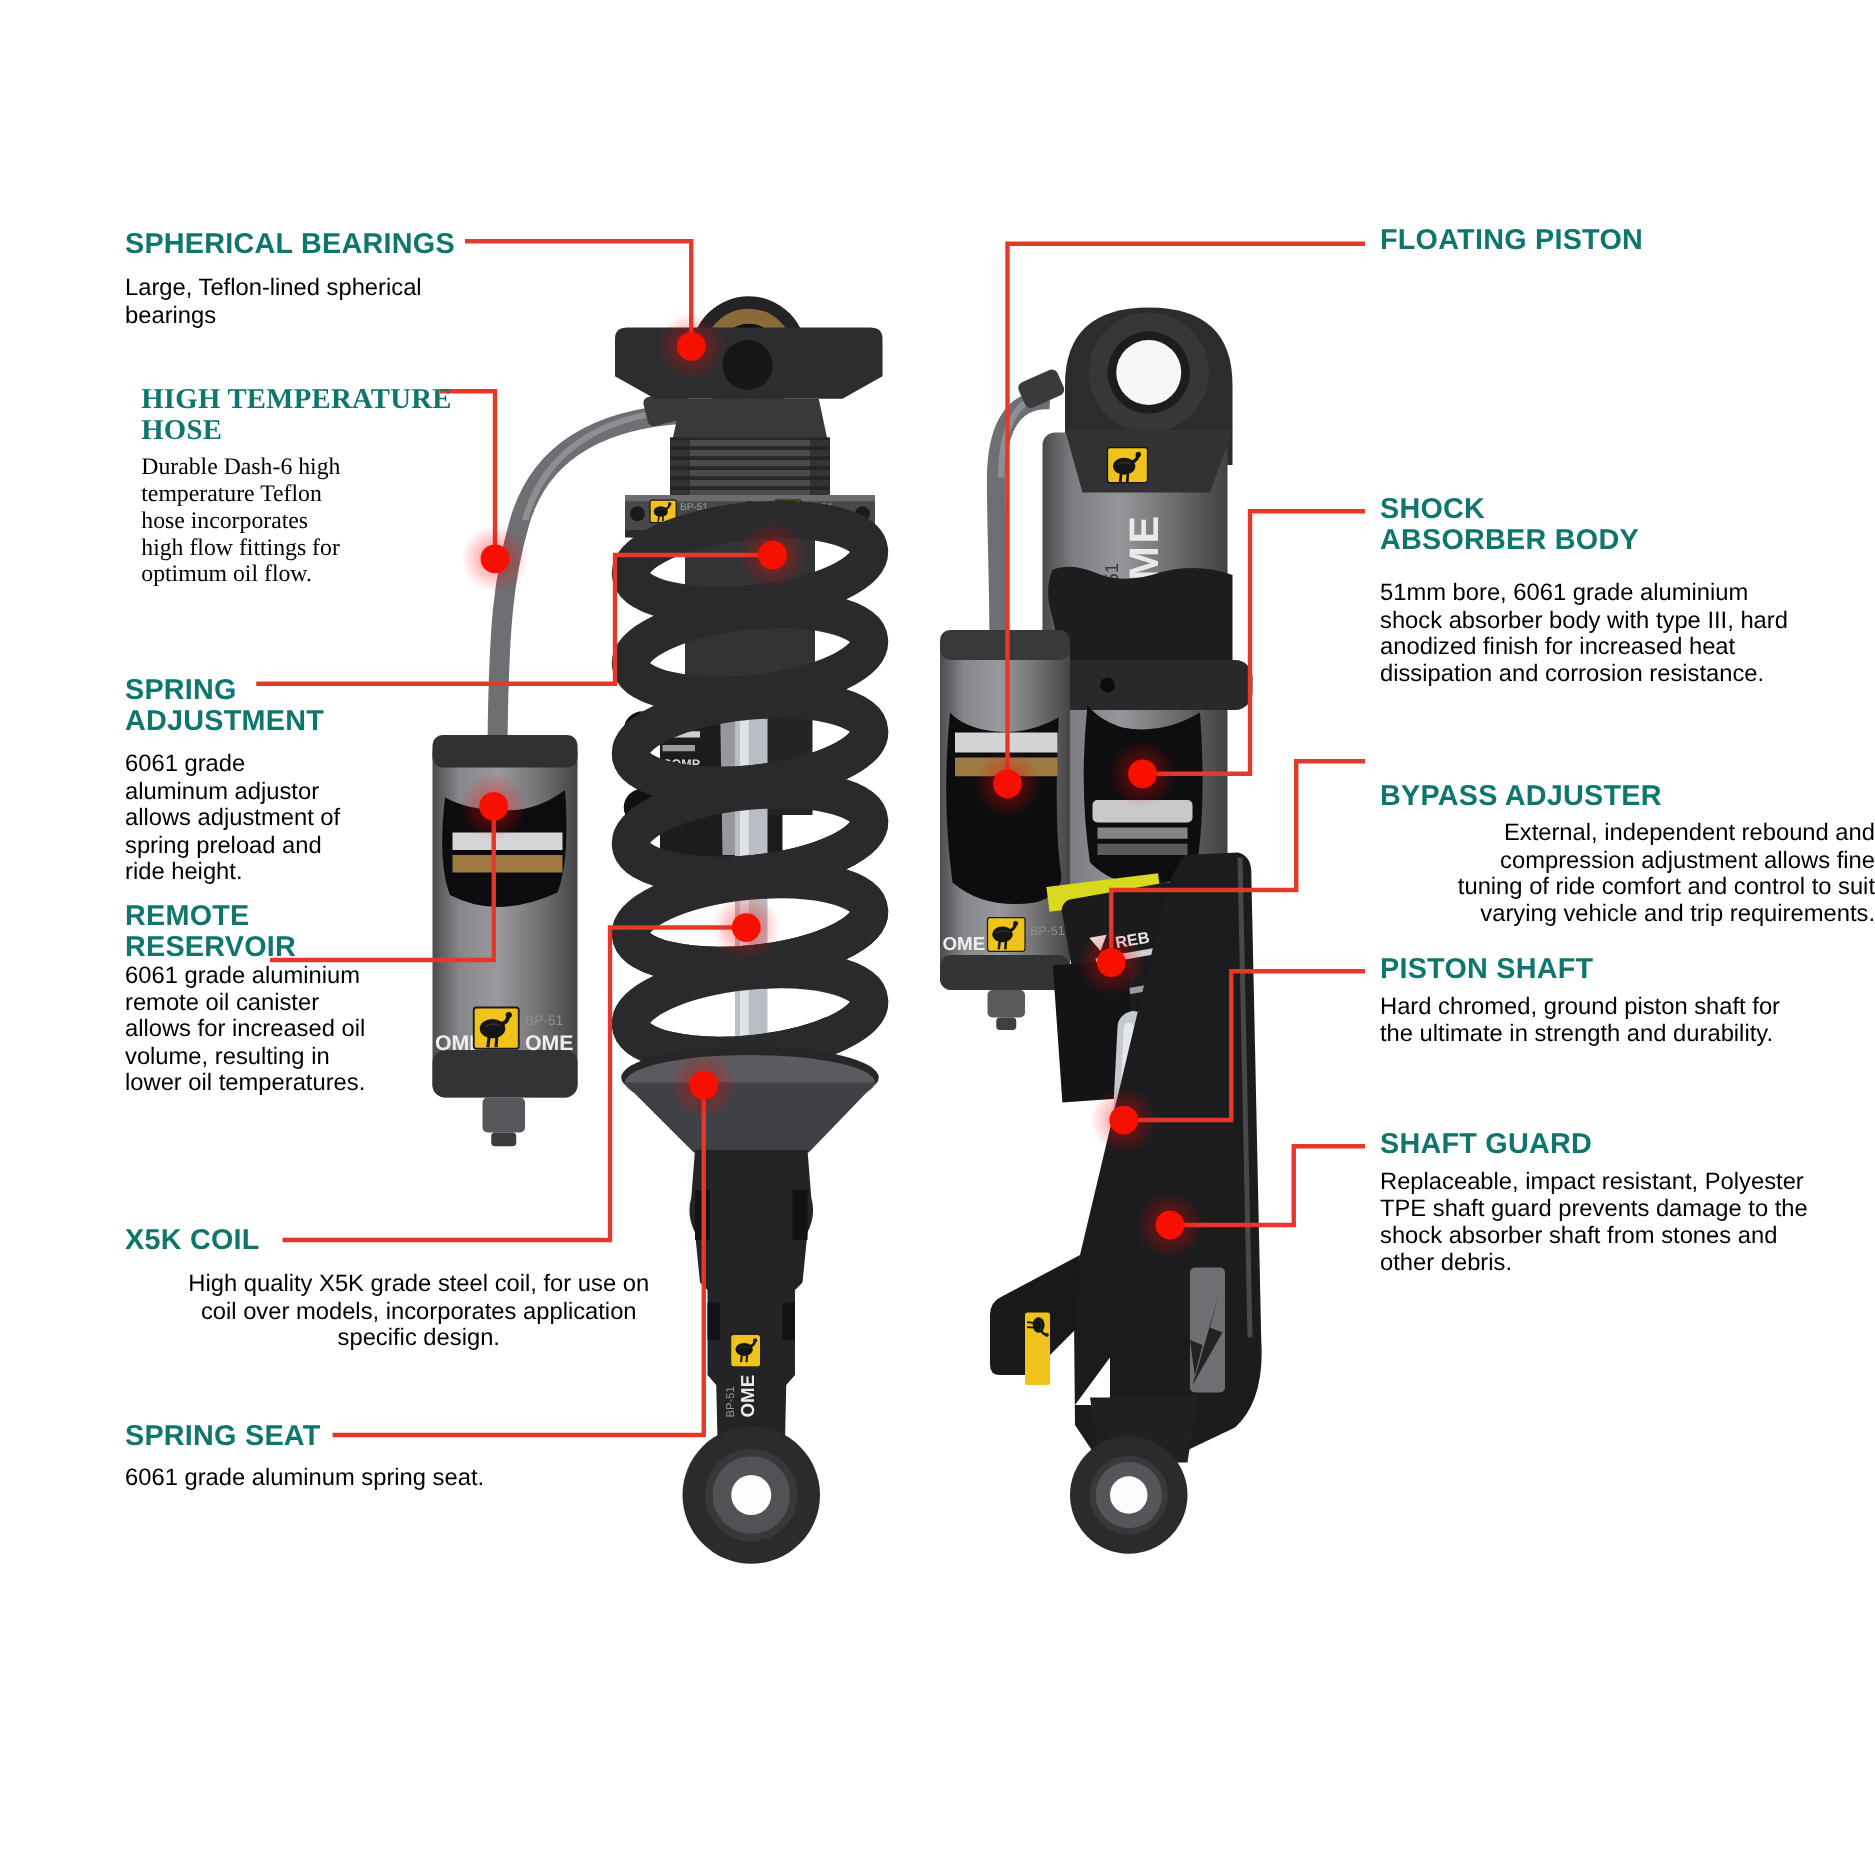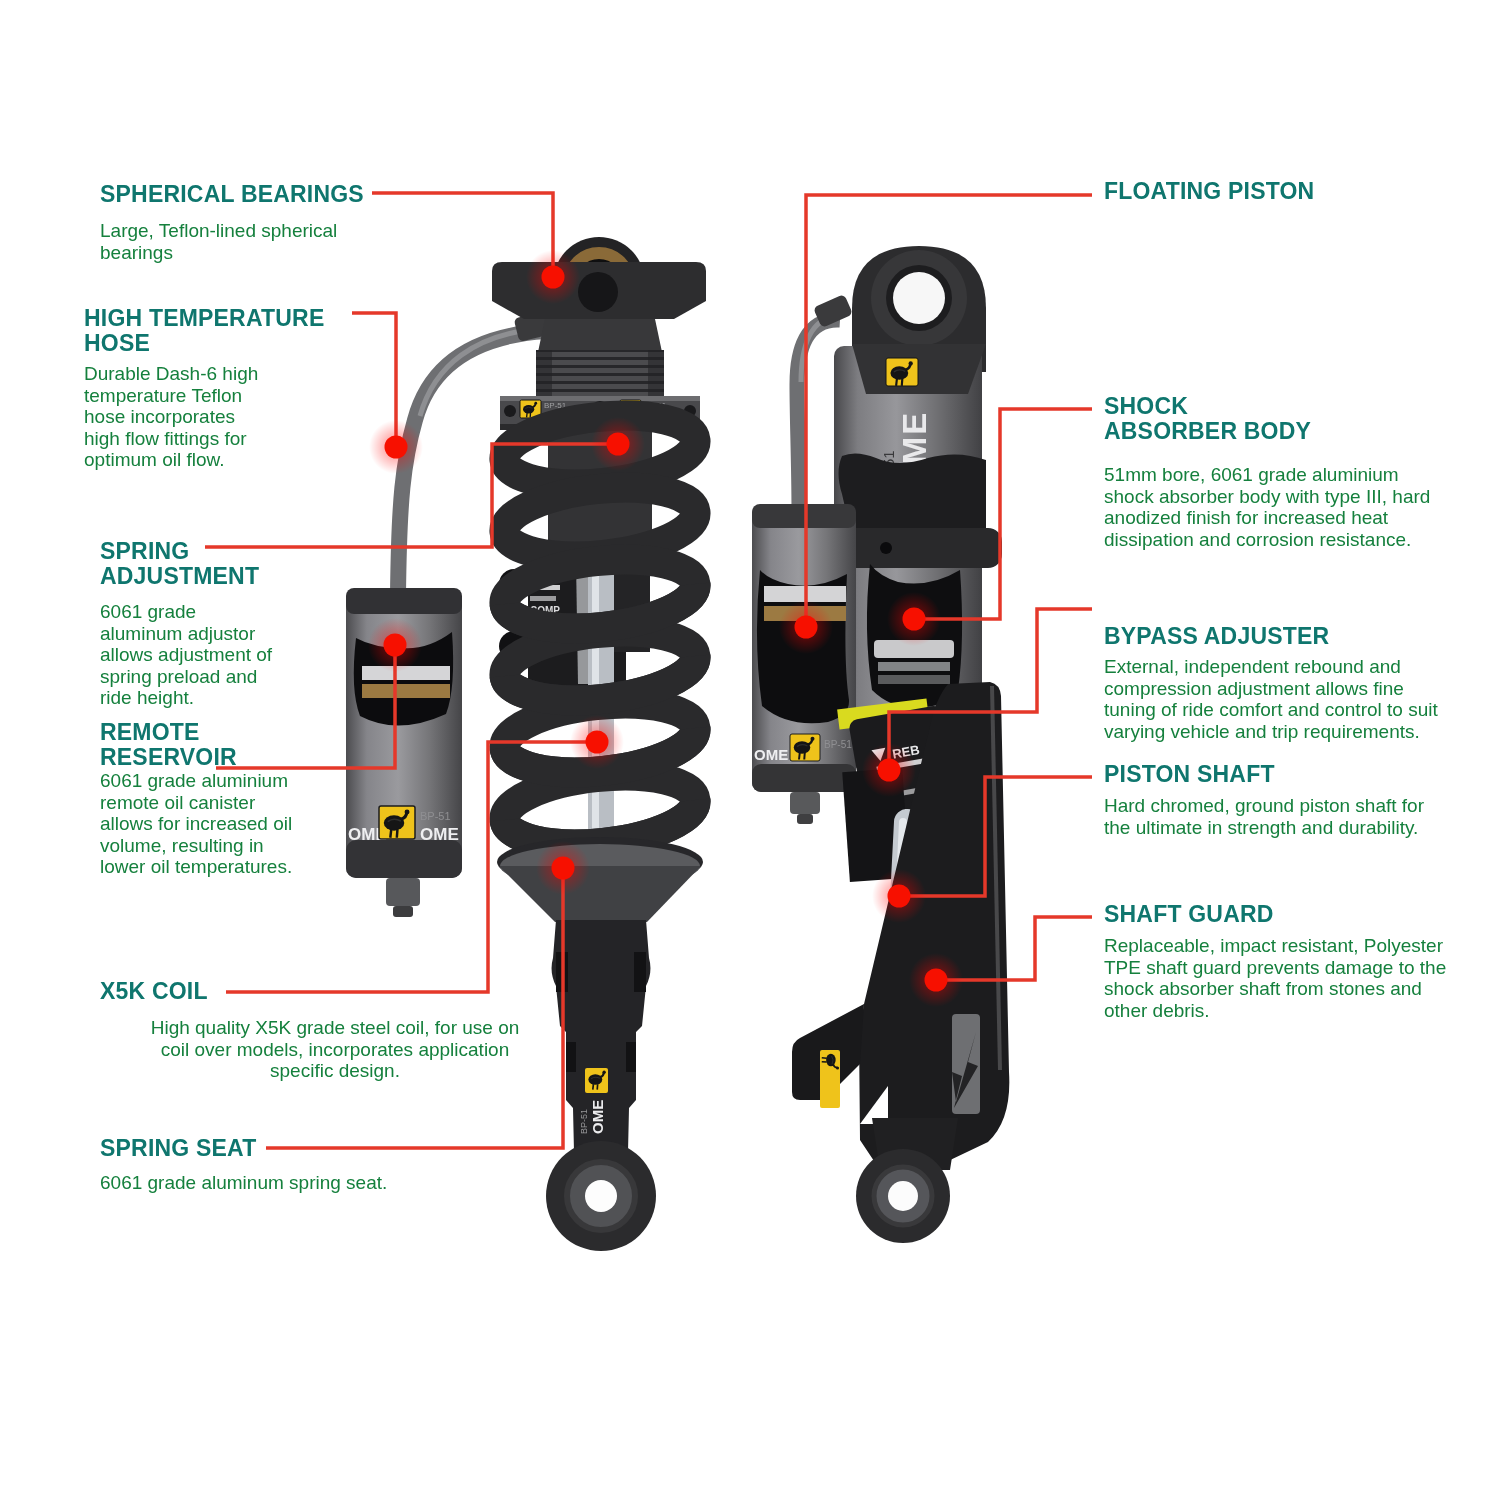--- a/index.html
+++ b/index.html
@@ -1,32 +1,32 @@
 <!DOCTYPE html>
 <html><head>
 <meta charset="utf-8">
 <style>
   html,body{margin:0;padding:0;background:#ffffff;}
   #stage{position:relative;width:1500px;height:1500px;background:#ffffff;overflow:hidden;
          font-family:"Liberation Sans","DejaVu Sans",sans-serif;}
   .callout{position:absolute;}
   .callout h2{margin:0;font-size:23px;line-height:25px;font-weight:bold;color:#0f766e;
               letter-spacing:.2px;white-space:pre-line;}
-  .callout p{margin:0;font-size:19px;line-height:21.5px;color:#15803d;white-space:pre-line;}
+  .callout p{margin:0;font-size:19px;line-height:21.5px;color:#000000;white-space:pre-line;}
   
   #c-sb  {left:100px;top:182px;width:330px;} #c-sb  p{margin-top:13px;}
-  #c-hth {left:84px;top:306px;width:250px;} #c-hth p{margin-top:7px;}
+  #c-hth {left:113px;top:306px;width:250px;font-family:Liberation Serif, serif;} #c-hth p{margin-top:7px;}
   #c-sa  {left:100px;top:539px;width:210px;} #c-sa  p{margin-top:12px;}
   #c-rr  {left:100px;top:720px;width:250px;} #c-rr  p{}
   #c-x5k {left:100px;top:979px;width:470px;} #c-x5k p{margin-top:13px;text-align:center;}
   #c-ss  {left:100px;top:1136px;width:470px;} #c-ss p{margin-top:11px;}
   
   #c-fp  {left:1104px;top:179px;width:396px;} #c-fp  p{margin-top:11px;}
   #c-sab {left:1104px;top:394px;width:396px;} #c-sab p{margin-top:20px;}
-  #c-ba  {left:1104px;top:624px;width:396px;} #c-ba  p{margin-top:7px;}
+  #c-ba  {left:1104px;top:624px;width:396px;} #c-ba  p{margin-top:7px;text-align:right;}
   #c-ps  {left:1104px;top:762px;width:396px;} #c-ps  p{margin-top:8px;}
   #c-sg  {left:1104px;top:902px;width:396px;} #c-sg  p{margin-top:8px;}
   svg{position:absolute;left:0;top:0;}
   .line{fill:none;stroke:#e5382a;stroke-width:3.5;}
   .coil{fill:none;stroke:#2a2a2c;stroke-width:30;}
   .coilf{fill:none;stroke:#2a2a2c;stroke-width:30;}
   text{font-family:"Liberation Sans","DejaVu Sans",sans-serif;}
 </style>
 </head>
 <body>

